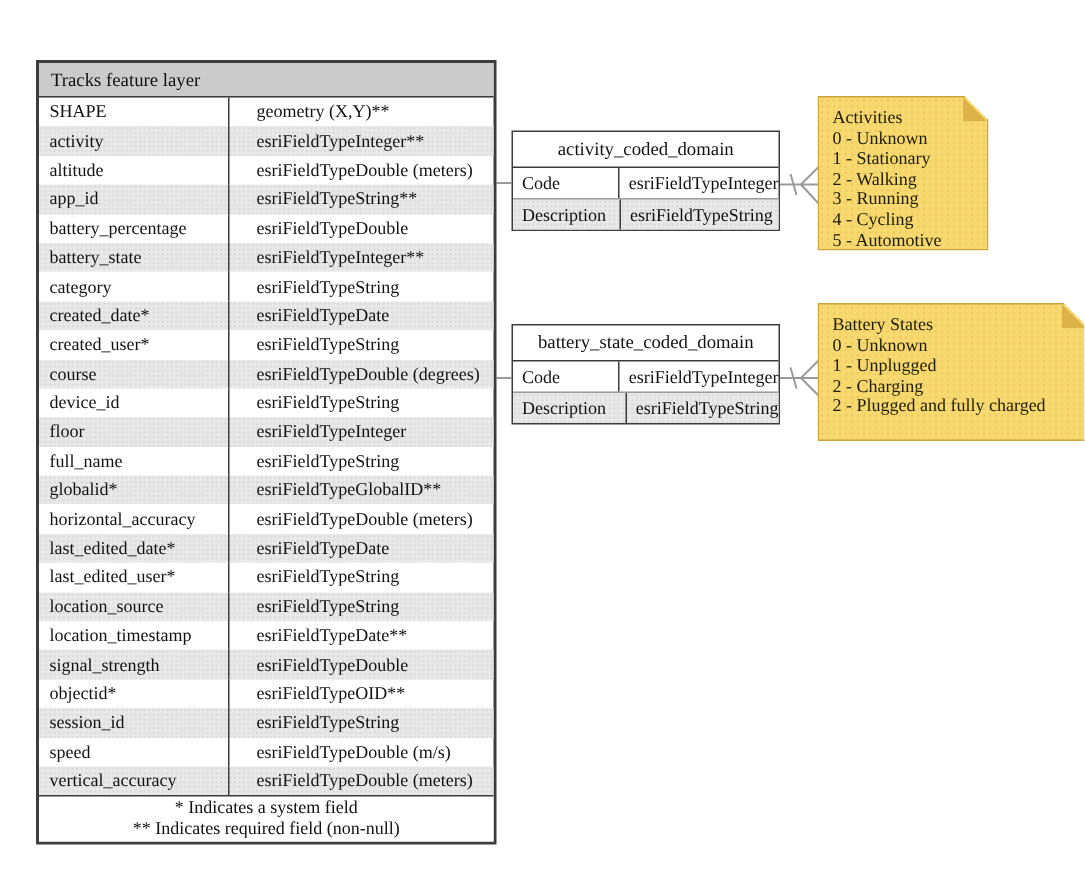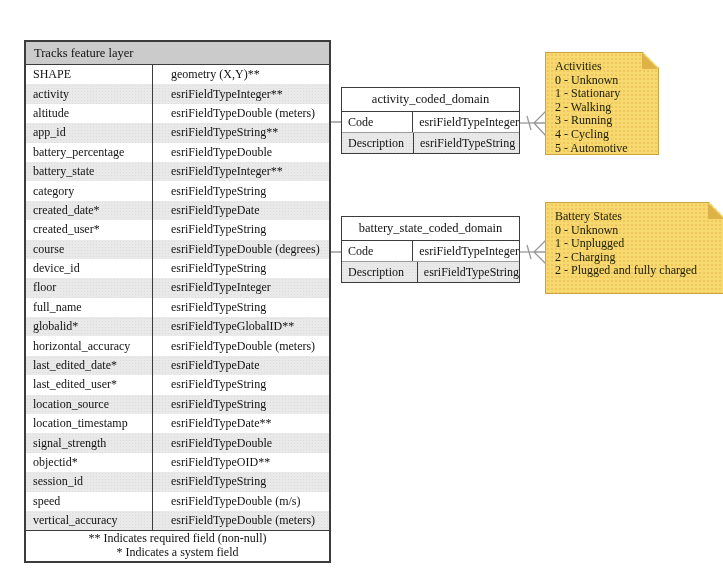--- a/index.html
+++ b/index.html
@@ -72,21 +72,21 @@
     border:1px solid var(--note-border);
     clip-path:polygon(0 0, calc(100% - 16px) 0, 100% 16px, 100% 100%, 0 100%);
     padding:7px 2px 0 9px;font-size:12px;line-height:13.6px;color:#1c1c05;
     white-space:nowrap;
   }
   .note .fold{
     position:absolute;top:0;right:0;width:16px;height:16px;
     background:var(--note-fold);
     clip-path:polygon(0 0, 100% 100%, 0 100%);
   }
-  .note-activities{left:545px;top:52px;width:114px;height:103px;}
+  .note-activities{left:545px;top:64px;width:114px;height:103px;}
   .note-battery{left:545px;top:202px;width:180px;height:92px;}
 
   
   .connector-layer{position:absolute;left:0;top:0;pointer-events:none;}
   .connector-layer path{stroke:var(--connector);stroke-width:1.3;fill:none;}
 </style>
 </head>
 <body>
 
 <div class="canvas">
@@ -227,23 +227,23 @@
           <div class="c2">esriFieldTypeDouble (m/s)</div>
         </div>
 
         <div class="trow">
           <div class="c1">vertical_accuracy</div>
           <div class="c2">esriFieldTypeDouble (meters)</div>
         </div>
       </div>
     <div class="tfoot">
 
+        <div>* Indicates a system field</div>
+
         <div>** Indicates required field (non-null)</div>
-
-        <div>* Indicates a system field</div>
       </div>
   </div>
 
   <div class="domain domain-activity">
     <div class="dtitle">activity_coded_domain</div>
     <div class="drows">
 
         <div class="drow">
           <div class="dc1">Code</div>
           <div class="dc2">esriFieldTypeInteger</div>

